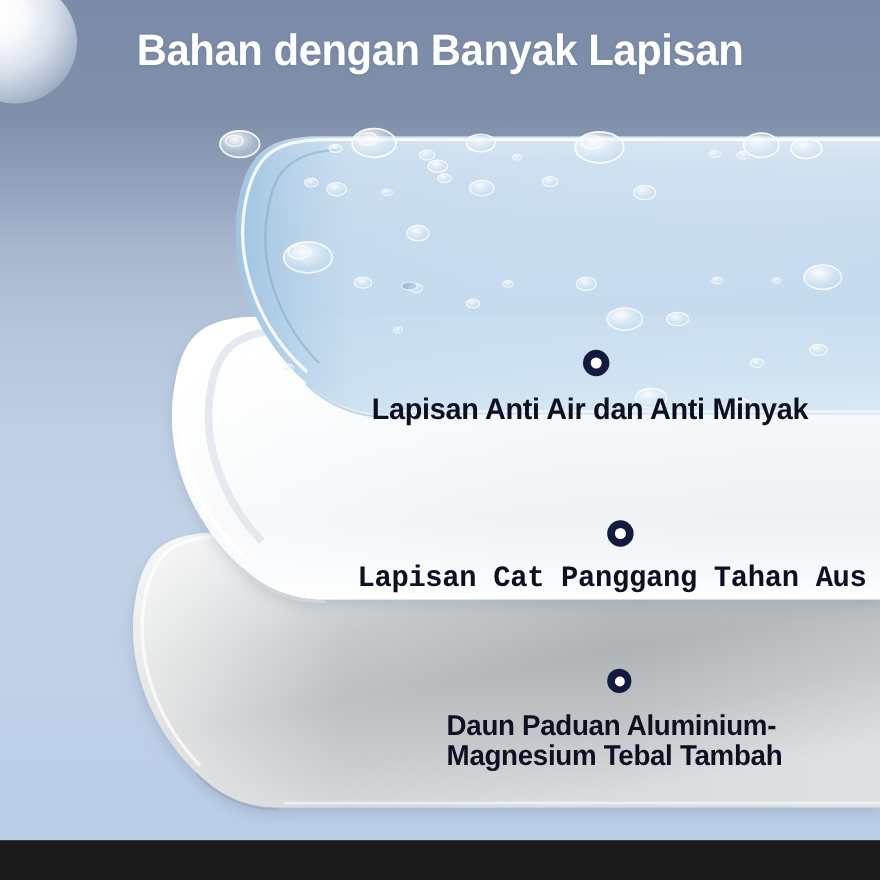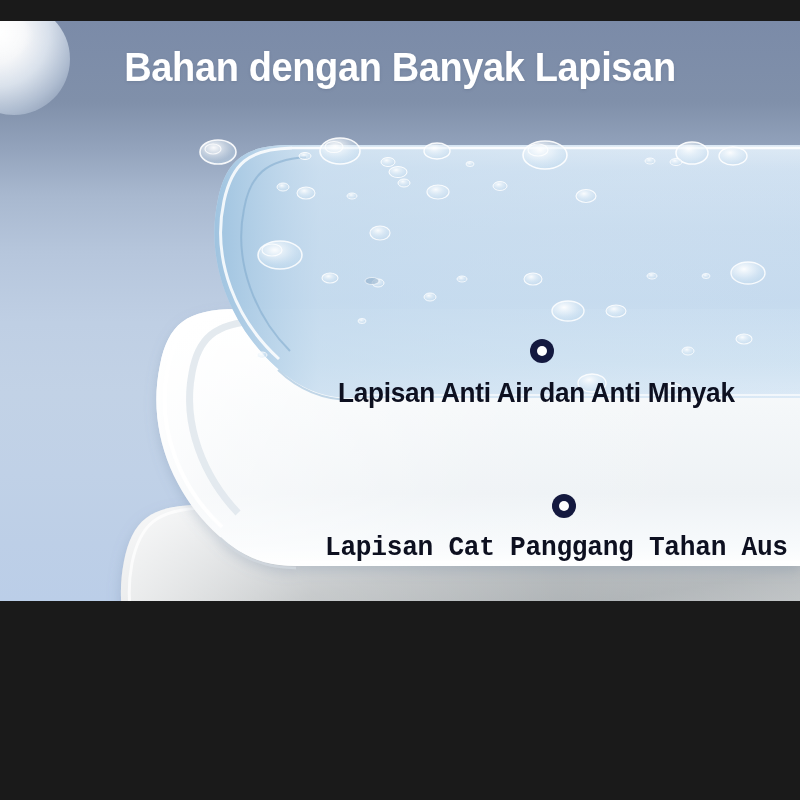--- a/index.html
+++ b/index.html
@@ -3,35 +3,34 @@
 <meta charset="utf-8">
 <style>
   html, body {
     margin: 0;
     padding: 0;
     background: #1a1a1a;
   }
   #stage {
     position: relative;
     width: 800px;
-    height: 580px;
+    height: 764px;
     overflow: hidden;
     font-family: "Liberation Sans", "DejaVu Sans", sans-serif;
     background: linear-gradient(to bottom,
         #7b8ba8 0%,
         #8090aa 14%,
         #93a3bc 22%,
         #a8b8cf 30%,
         #b6c6dc 40%,
         #bfcfe4 52%,
         #c2d2e6 64%,
         #c0d1e7 78%,
         #bdcfe7 90%,
         #bbcee8 100%);
-    margin-top: 21px;
   }
 
   
   #corner-drop {
     position: absolute;
     left: -42px;
     top: -18px;
     width: 112px;
     height: 112px;
     border-radius: 50%;
@@ -330,14 +329,21 @@
   <div class="callout" id="callout-1">
     <span class="bullet"></span>
     <span class="callout-text">Lapisan Anti Air dan Anti Minyak</span>
   </div>
 
   <div class="callout" id="callout-2">
     <span class="bullet"></span>
     <span class="callout-text">Lapisan Cat Panggang Tahan Aus</span>
   </div>
 
+  <div class="callout" id="callout-3">
+    <span class="bullet"></span>
+    <span class="callout-text">
+      <span class="ln">Daun Paduan Aluminium-</span>
+      <span class="ln">Magnesium Tebal Tambah</span>
+    </span>
+  </div>
 
 </div>
 
 </body></html>

